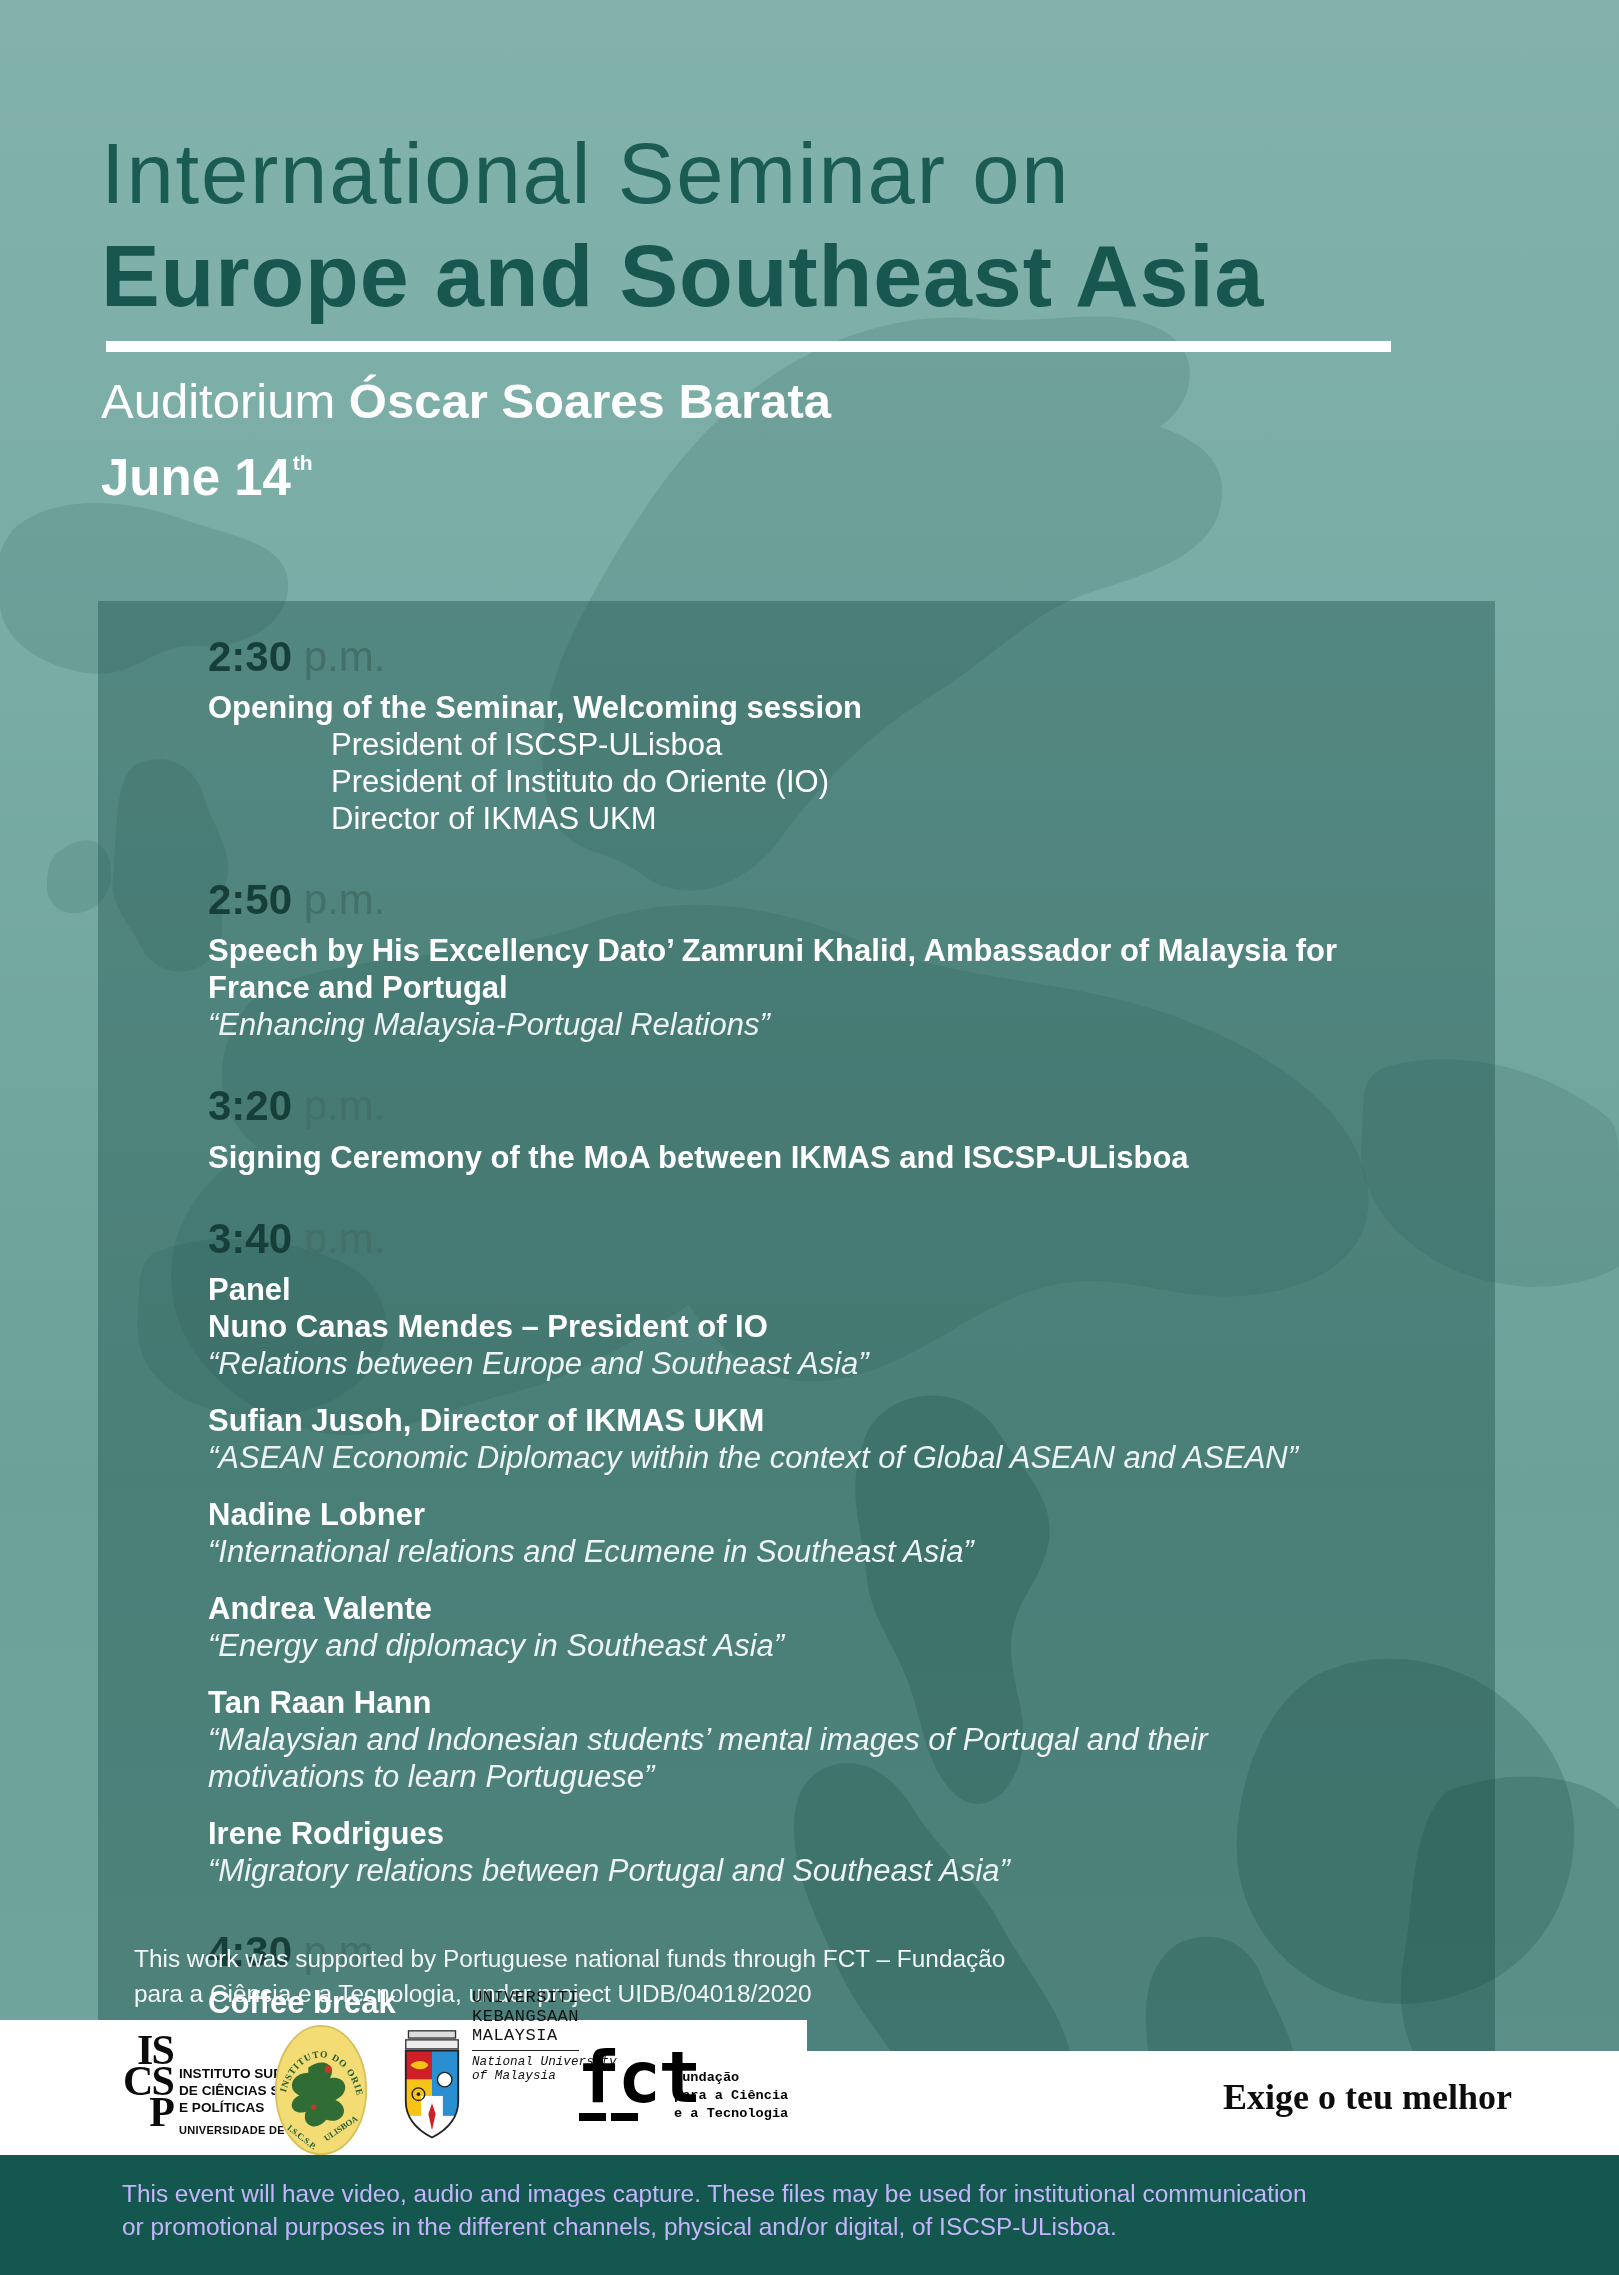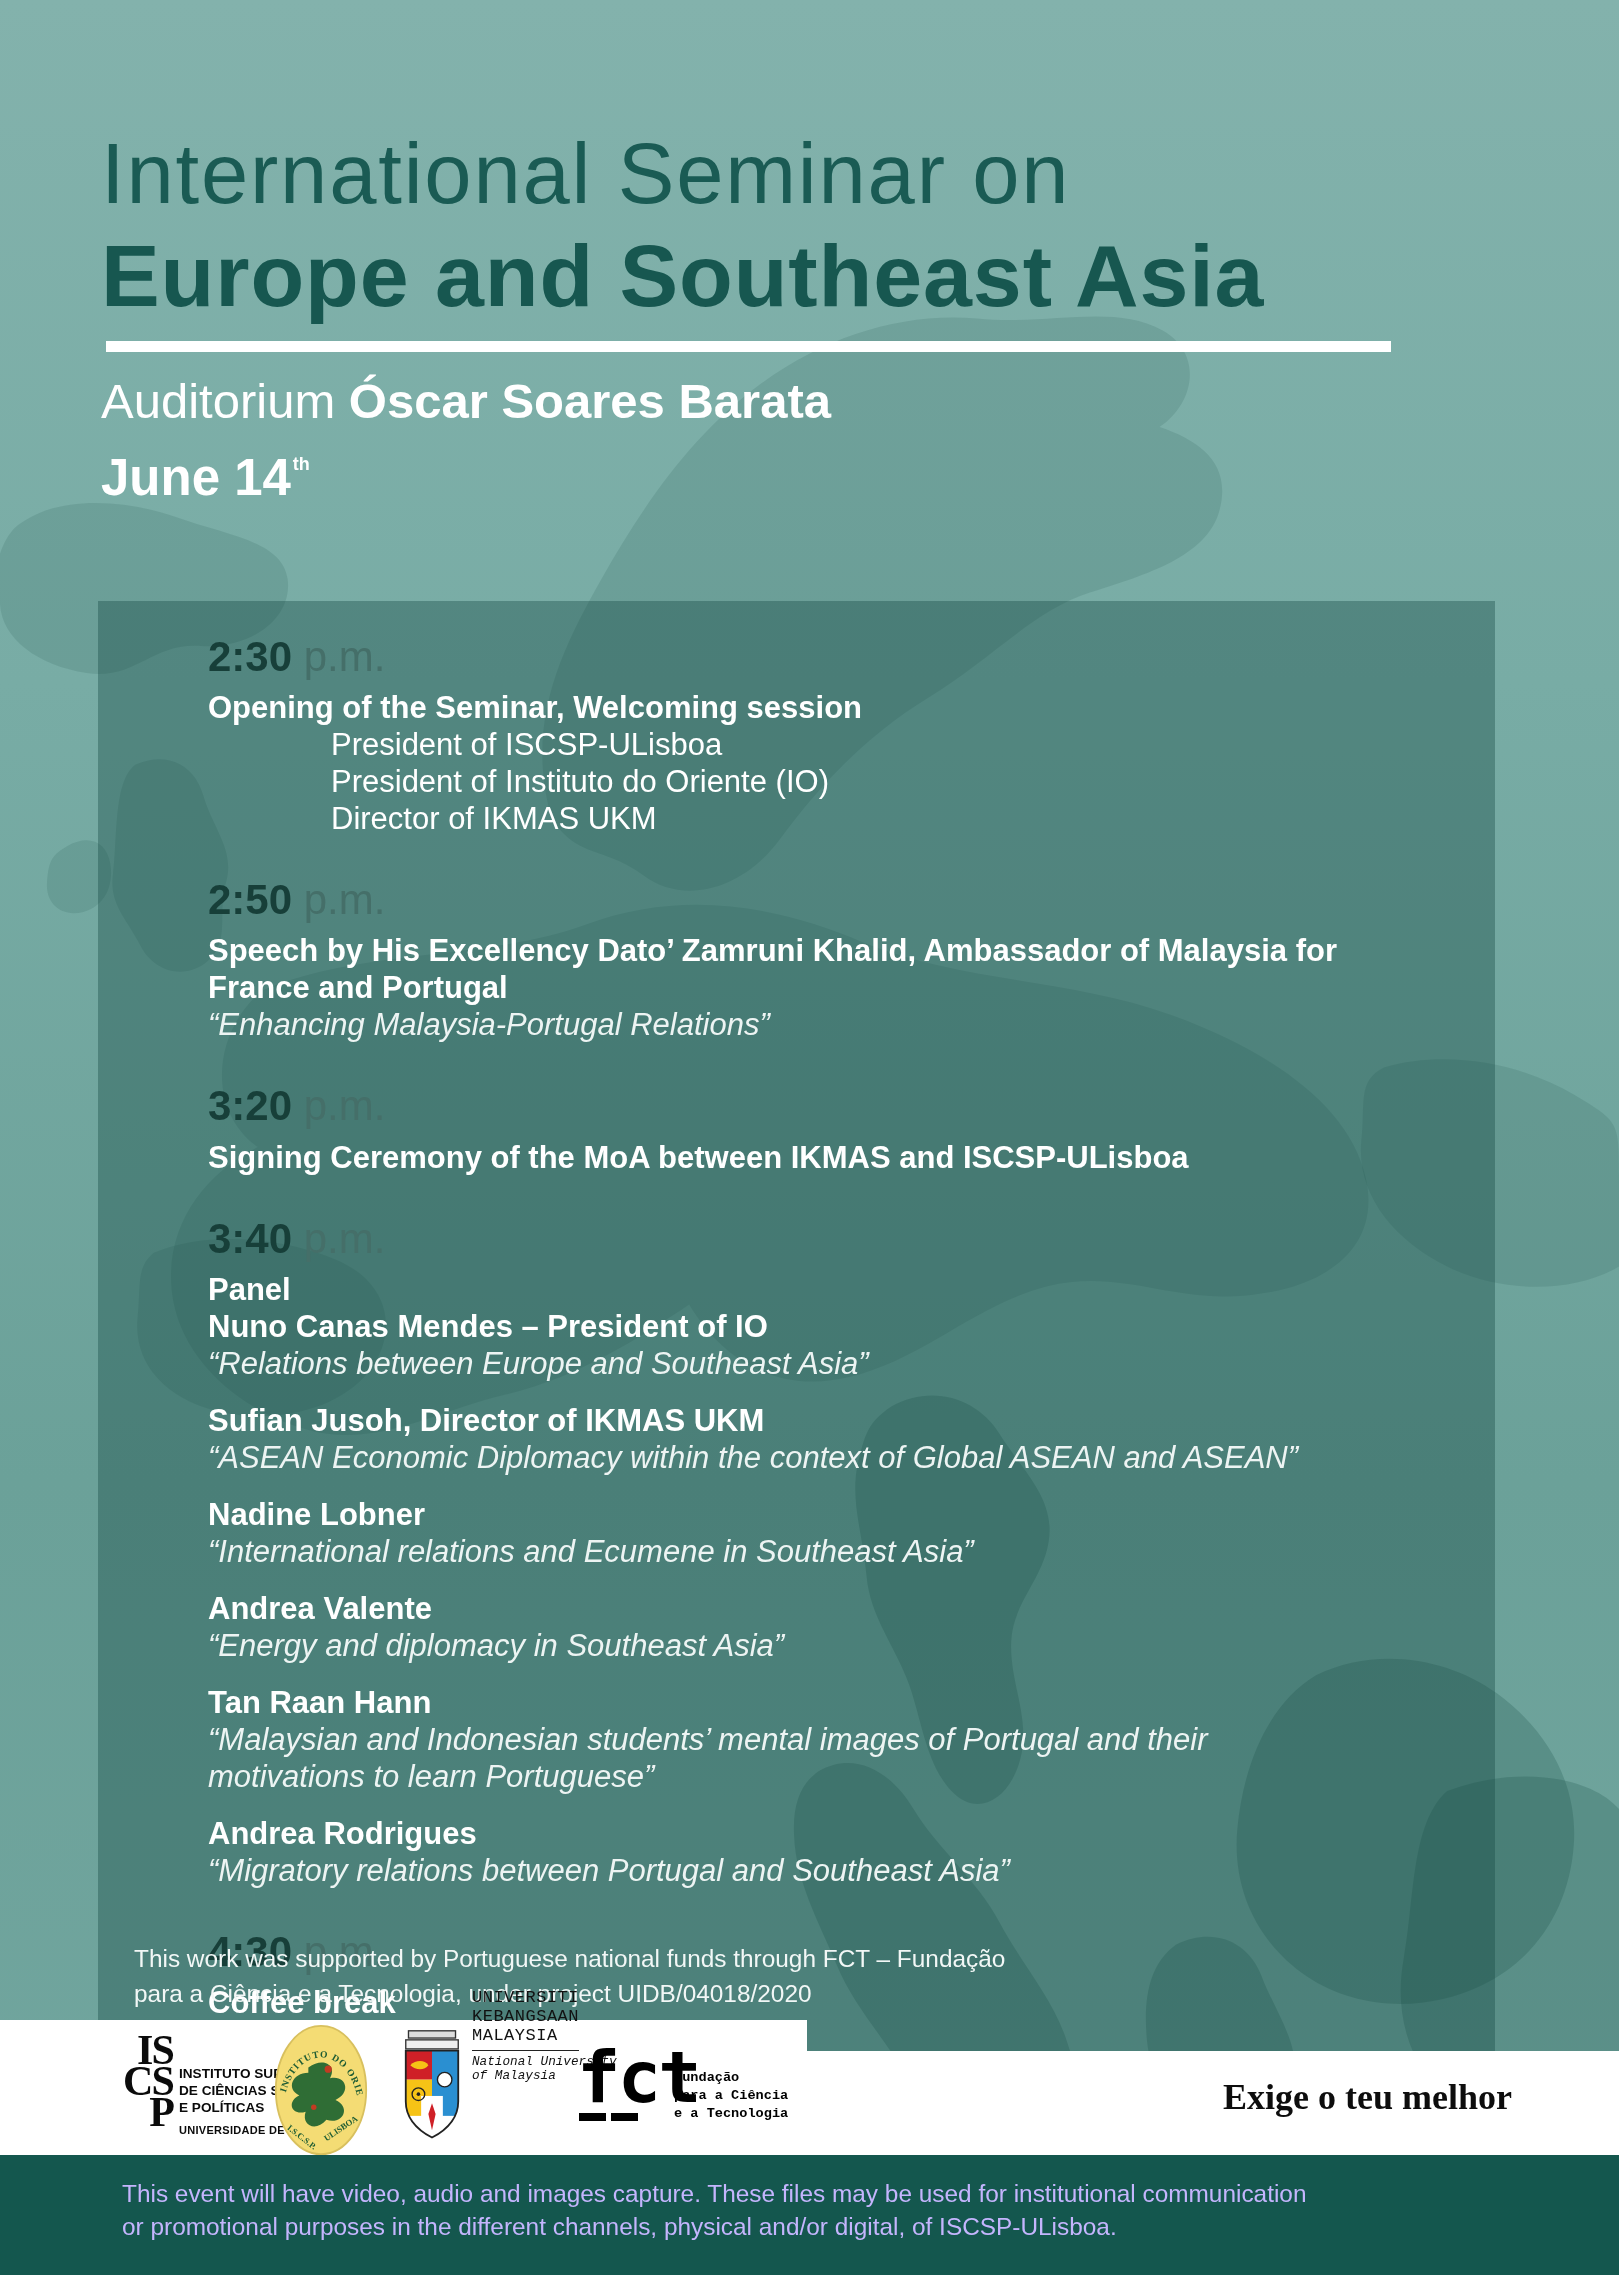--- a/index.html
+++ b/index.html
@@ -10,21 +10,21 @@
   svg.map path{fill:#1b4f48;fill-opacity:.14;}
   svg.map path.dk{fill-opacity:.24;}
 
   
   .t1{position:absolute;left:101px;top:127px;font-size:85px;font-weight:400;color:#1a5b54;letter-spacing:1.8px;line-height:1.1;}
   .t2{position:absolute;left:101px;top:228px;font-size:88px;font-weight:700;color:#175750;letter-spacing:0.9px;line-height:1.1;}
   .rule{position:absolute;left:106px;top:341px;width:1285px;height:11px;background:#fff;}
   .venue{position:absolute;left:101px;top:373px;font-size:49px;color:#fff;line-height:1.15;}
   .venue .vb{font-weight:700;}
   .date{position:absolute;left:101px;top:448px;font-size:51px;font-weight:700;color:#fff;}
-  .date sup{font-size:18px;vertical-align:25px;margin-left:1.8px;}
+  .date sup{font-size:21px;vertical-align:25px;margin-left:1.8px;}
 
   
   .panel{position:absolute;left:98px;top:601px;width:1397px;height:1548px;background:rgba(20,70,64,.37);}
   .sched{position:absolute;left:110px;top:33px;width:1149px;}
   .trow{margin:40px 0 9px;font-size:42px;line-height:1.1;}
   .trow.first{margin-top:0;}
   .trow .time{font-weight:700;color:#173f39;}
   .trow .ampm{font-weight:400;color:#456f69;}
   .sched p.l{margin:0;color:#fff;font-size:31px;line-height:37px;font-weight:700;}
   .sched p.l.ind{font-weight:400;margin-left:123px;}
@@ -114,21 +114,21 @@
       <p class="l">Nuno Canas Mendes – President of IO</p>
       <p class="l it">“Relations between Europe and Southeast Asia”</p>
       <p class="l g">Sufian Jusoh, Director of IKMAS UKM</p>
       <p class="l it">“ASEAN Economic Diplomacy within the context of Global ASEAN and ASEAN”</p>
       <p class="l g">Nadine Lobner</p>
       <p class="l it">“International relations and Ecumene in Southeast Asia”</p>
       <p class="l g">Andrea Valente</p>
       <p class="l it">“Energy and diplomacy in Southeast Asia”</p>
       <p class="l g">Tan Raan Hann</p>
       <p class="l it">“Malaysian and Indonesian students’ mental images of Portugal and their motivations to learn Portuguese”</p>
-      <p class="l g">Andrea Rodrigues</p>
+      <p class="l g">Irene Rodrigues</p>
       <p class="l it">“Migratory relations between Portugal and Southeast Asia”</p>
 
       <p class="trow"><span class="time">4:30</span> <span class="ampm">p.m.</span></p>
       <p class="l">Coffee break</p>
 
     </div>
   </div>
 
   <div class="funding">
     <p>This work was supported by Portuguese national funds through FCT – Fundação</p>

